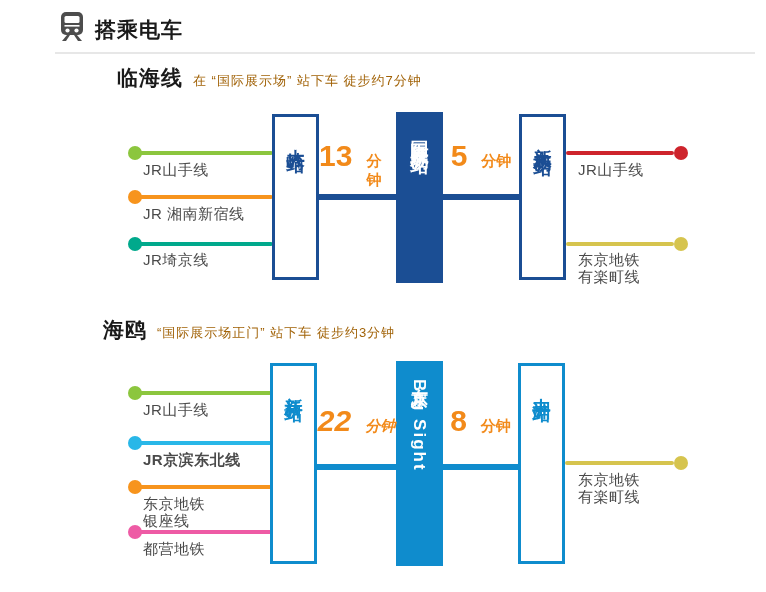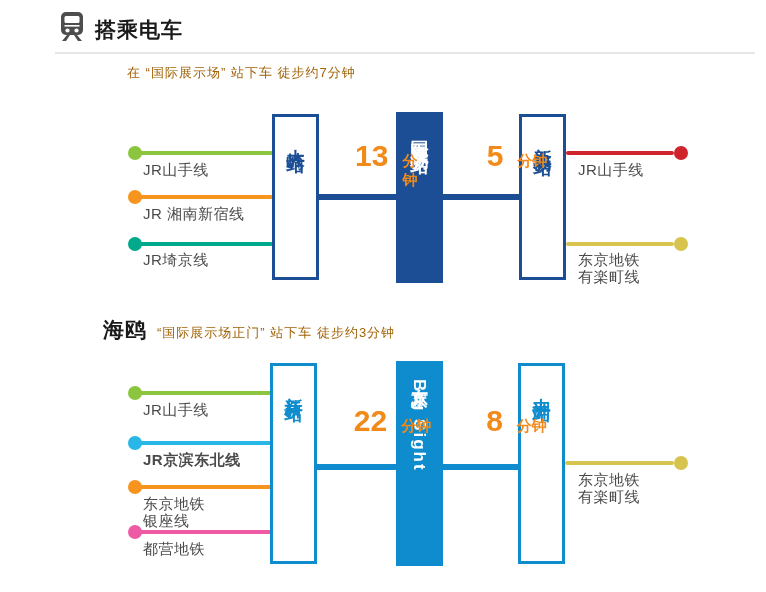--- a/index.html
+++ b/index.html
@@ -20,21 +20,21 @@
   .tline{position:absolute;height:4px;border-radius:2px;}
   .tdot{position:absolute;width:14px;height:14px;border-radius:50%;}
   .tlabel{position:absolute;font-size:15px;color:#4a4a4a;white-space:pre-line;line-height:17px;letter-spacing:0.5px;}
   .connector{position:absolute;height:6px;}
   .stbox{position:absolute;background:#fff;border:3px solid;display:flex;justify-content:center;box-sizing:border-box;}
   .stbox-fill{position:absolute;display:flex;justify-content:center;box-sizing:border-box;}
   .vtext{writing-mode:vertical-rl;text-orientation:mixed;font-size:18px;font-weight:bold;letter-spacing:3px;line-height:1;}
   .vtext.pad{padding-top:17px;}
   .vtext.pad-c{padding-top:14px;}
   .vtext.white{color:#fff;}
-  .time{position:absolute;display:flex;align-items:baseline;justify-content:center;padding-left:36px;}
+  .time{position:absolute;display:flex;align-items:baseline;justify-content:center;}
   .time .val{font-size:30px;font-weight:bold;letter-spacing:0px;}
   .time .unit{font-size:15px;font-weight:bold;margin-left:14px;}
 </style>
 </head>
 <body>
 
 <div id="stage">
 
   <svg class="hdr-icon" viewBox="0 0 30 30">
     <g fill="#4d4d4d">
@@ -44,20 +44,21 @@
     </g>
     <rect x="7.5" y="5" width="15" height="7" rx="1.5" fill="#fff"></rect>
     <rect x="7.5" y="14" width="15" height="1.6" fill="#fff"></rect>
     <circle cx="10.5" cy="19.5" r="2.1" fill="#fff"></circle>
     <circle cx="19.5" cy="19.5" r="2.1" fill="#fff"></circle>
   </svg>
   <div class="hdr-title">搭乘电车</div>
   <div class="divider"></div>
 
   <div class="sec-title-row" style="left:117px;top:64px;">
+    <span class="sec-title">临海线</span>
     <span class="sec-sub">在 “国际展示场” 站下车 徒步约7分钟</span>
   </div>
 
   <div class="tdot" style="left: 128px; top: 146px; background-color: rgb(140, 198, 62);"></div>
   <div class="tline" style="left: 135px; top: 151px; width: 138px; background-color: rgb(140, 198, 62);"></div>
   <div class="tlabel" style="left:143px;top:161px;">JR山手线</div>
 
   <div class="tdot" style="left: 128px; top: 190px; background-color: rgb(247, 148, 29);"></div>
   <div class="tline" style="left: 135px; top: 195px; width: 138px; background-color: rgb(247, 148, 29);"></div>
   <div class="tlabel" style="left:143px;top:205px;">JR 湘南新宿线</div>
@@ -123,21 +124,21 @@
   <div class="stbox" style="left: 270px; top: 363px; width: 47px; height: 201px; border-color: rgb(15, 140, 205);">
     <span class="vtext pad" style="color: rgb(15, 140, 205);">新桥站</span>
   </div>
   <div class="stbox-fill" style="left: 396px; top: 361px; width: 47px; height: 205px; background-color: rgb(15, 140, 205);">
     <span class="vtext pad-c white" style="font-size:17px;letter-spacing:2px;">东京Big Sight</span>
   </div>
   <div class="stbox" style="left: 518px; top: 363px; width: 47px; height: 201px; border-color: rgb(15, 140, 205);">
     <span class="vtext pad" style="color: rgb(15, 140, 205);">丰洲站</span>
   </div>
 
-  <div class="time" style="left: 317px; top: 404px; width: 79px; color: rgb(242, 138, 26);">
+  <div class="time" style="left: 317px; top: 404px; width: 79px; color: rgb(242, 138, 26); font-style: italic;">
     <span class="val">22</span>
       <span class="unit">分钟</span>
   </div>
   <div class="time" style="left: 443px; top: 404px; width: 75px; color: rgb(242, 138, 26);">
     <span class="val">8</span>
       <span class="unit">分钟</span>
   </div>
 
   <div class="tline" style="left: 565px; top: 461px; width: 109px; background-color: rgb(214, 196, 78);"></div>
   <div class="tdot" style="left: 674px; top: 456px; background-color: rgb(214, 196, 78);"></div>

